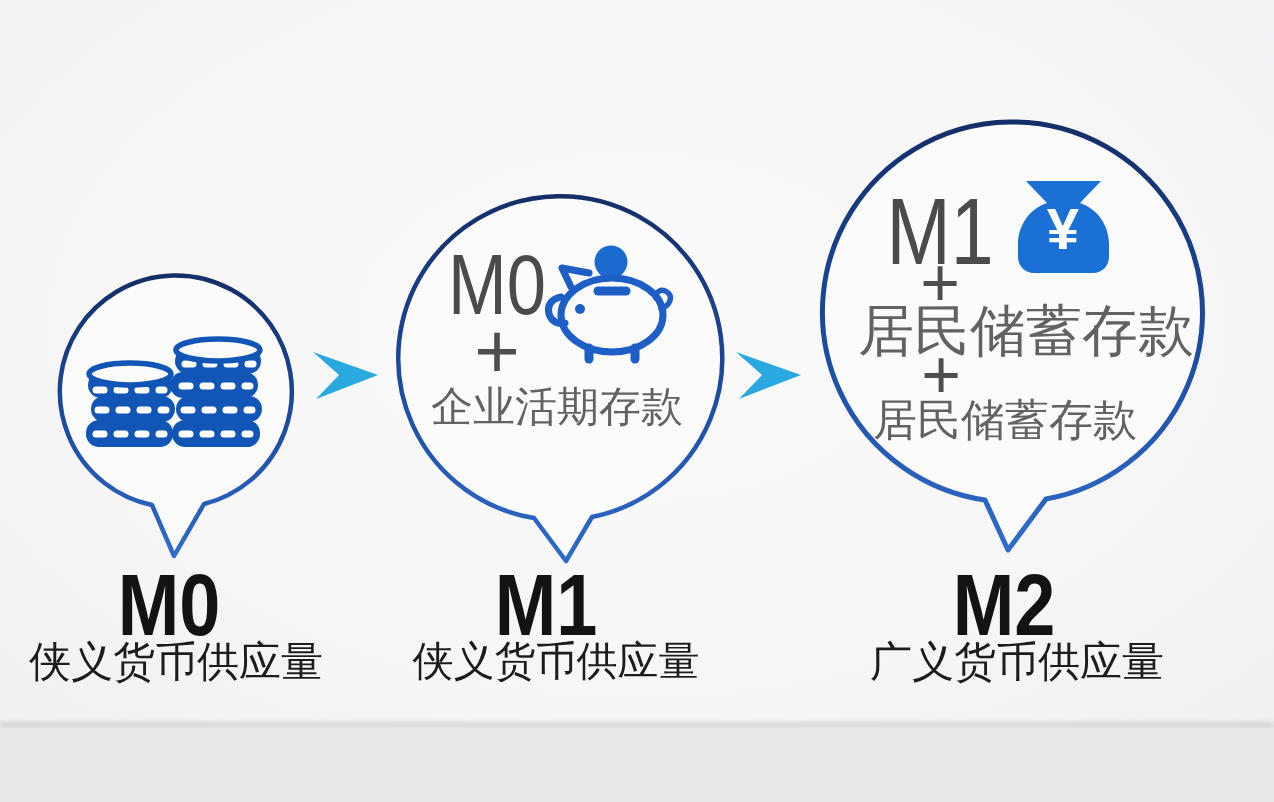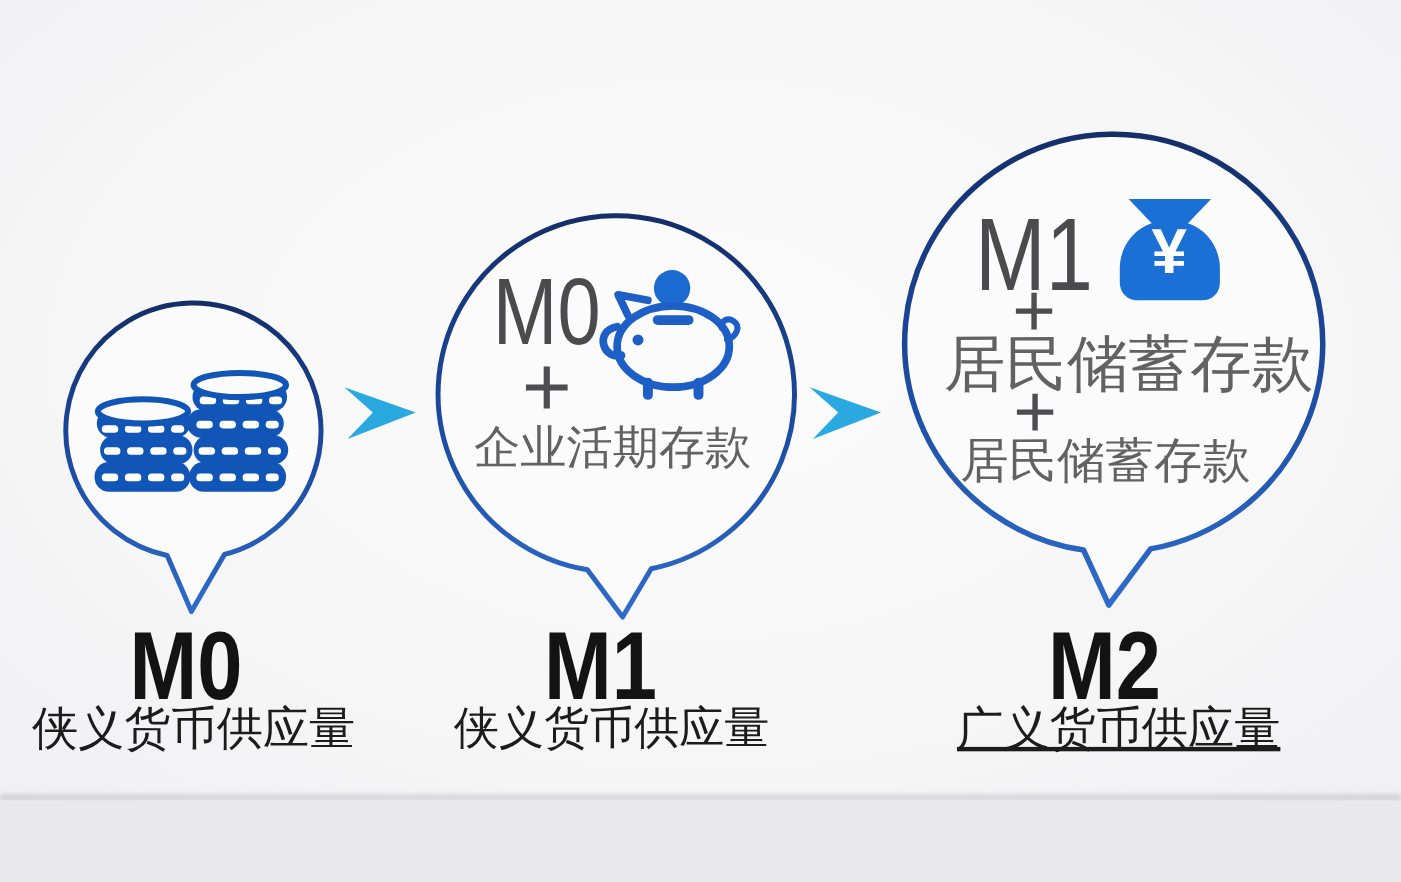--- a/index.html
+++ b/index.html
@@ -108,16 +108,16 @@
   <div class="txt plus" style="left:871px;top:340px;width:140px;font-size:68px;">+</div>
   <div class="txt addend" style="left:860px;top:398px;width:290px;font-size:44px;">居民储蓄存款</div>
 
   <div class="txt biglabel" style="left:49px;top:561px;width:240px;font-size:88px;">M0</div>
   <div class="txt sublabel" style="left:29px;top:641px;width:280px;font-size:42px;">侠义货币供应量</div>
 
   <div class="txt biglabel" style="left:426px;top:561px;width:240px;font-size:88px;">M1</div>
   <div class="txt sublabel" style="left:406px;top:641px;width:300px;font-size:41px;">侠义货币供应量</div>
 
   <div class="txt biglabel" style="left:884px;top:561px;width:240px;font-size:88px;">M2</div>
-  <div class="txt sublabel" style="left:857px;top:641px;width:320px;font-size:42px;text-decoration:underline;">广义货币供应量</div>
+  <div class="txt sublabel" style="left:857px;top:641px;width:320px;font-size:42px;">广义货币供应量</div>
 
   <div id="bottom-smudge"></div>
 </div>
 
 </body></html>

